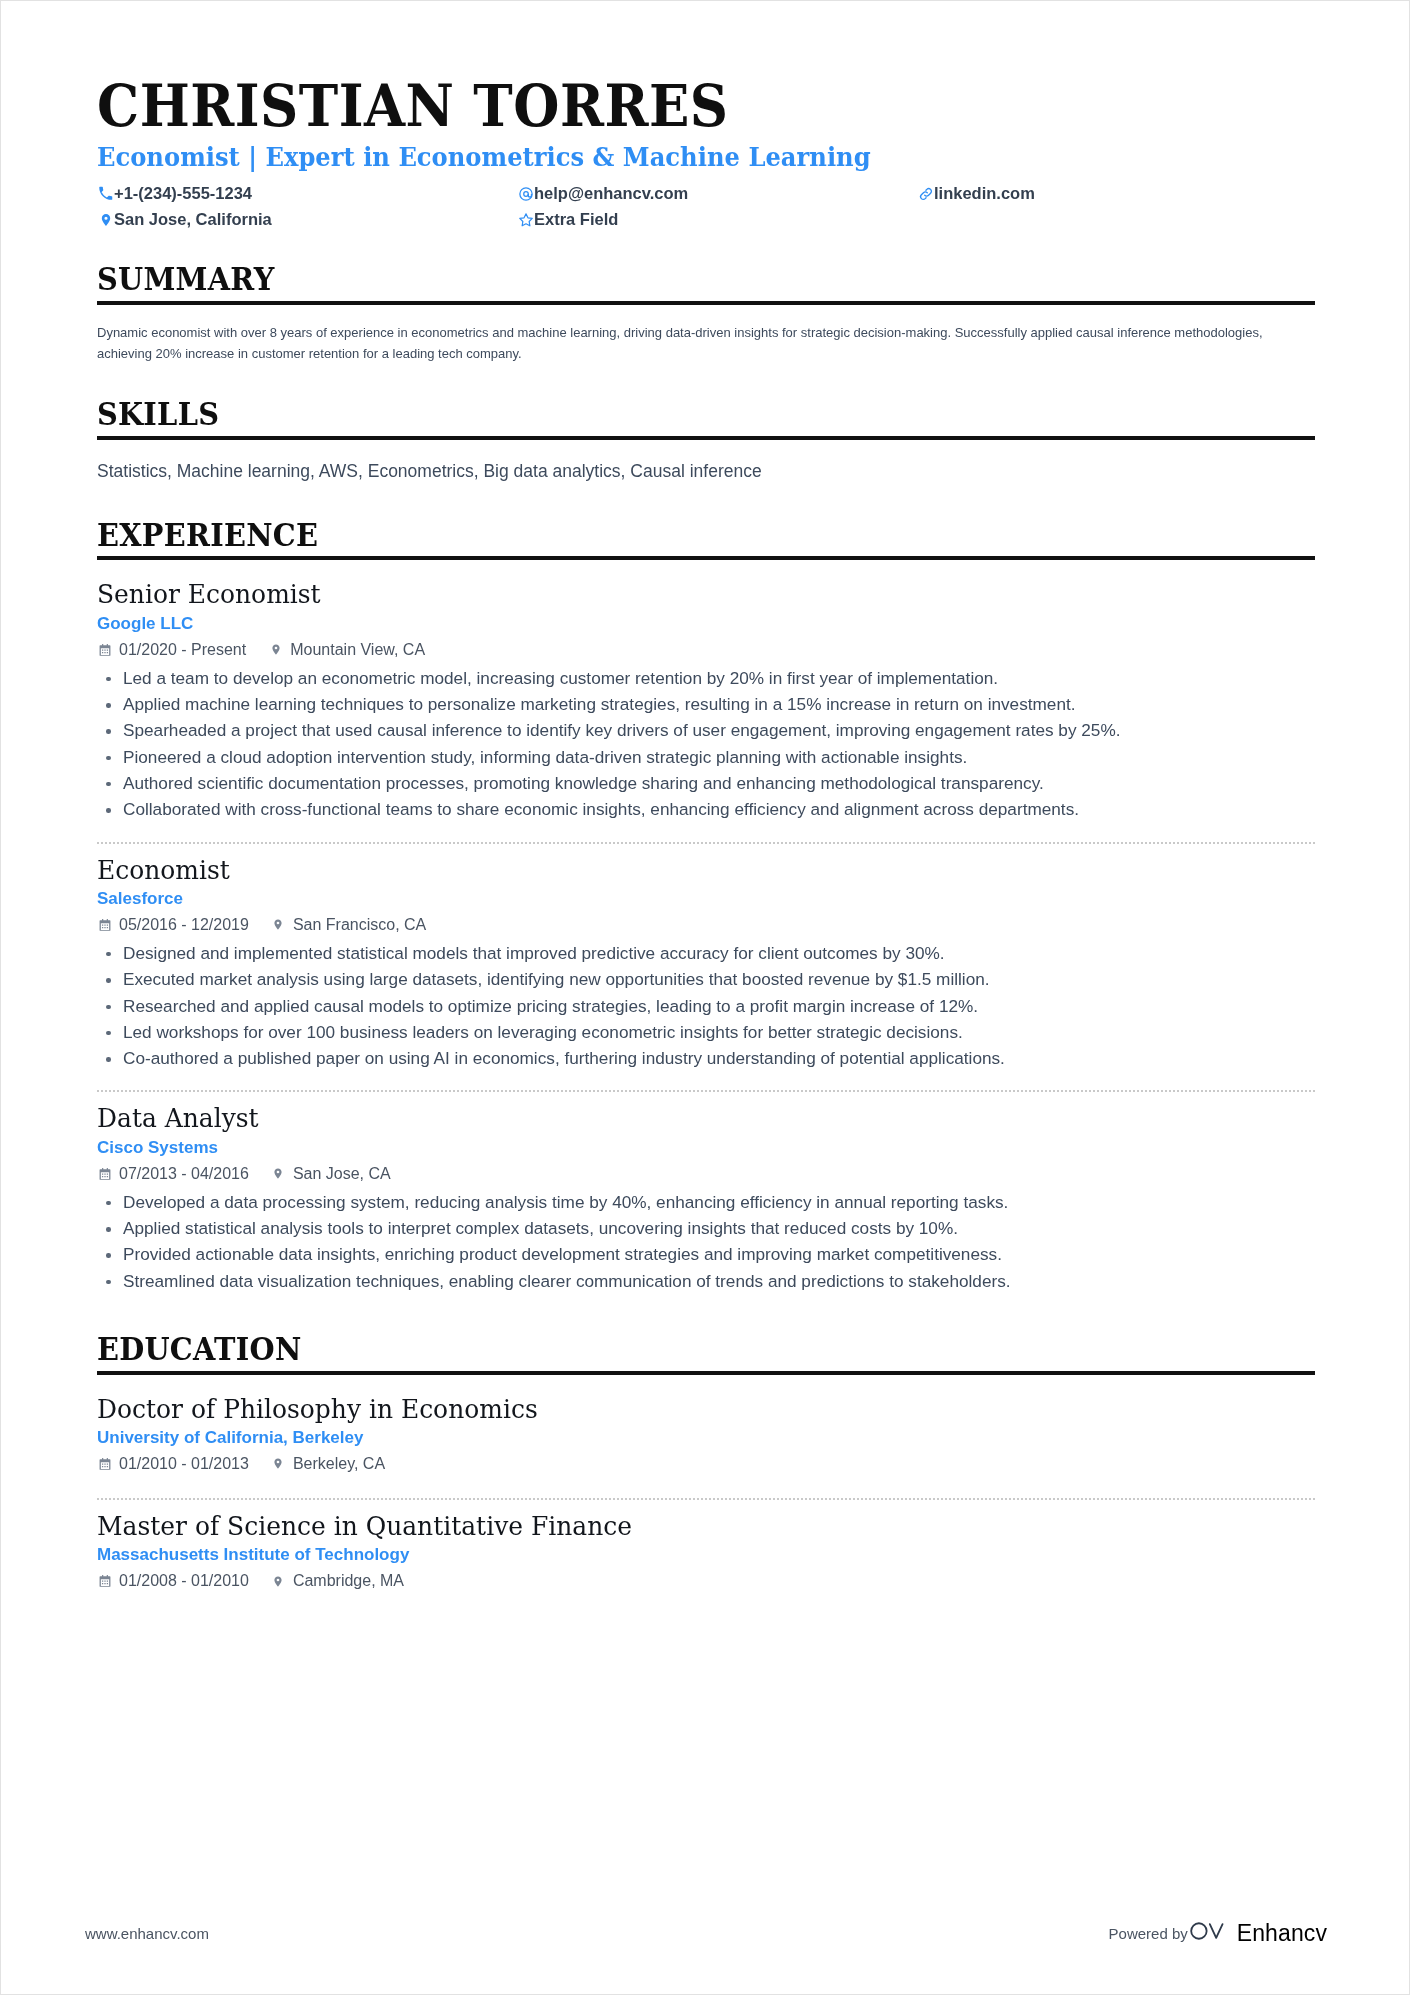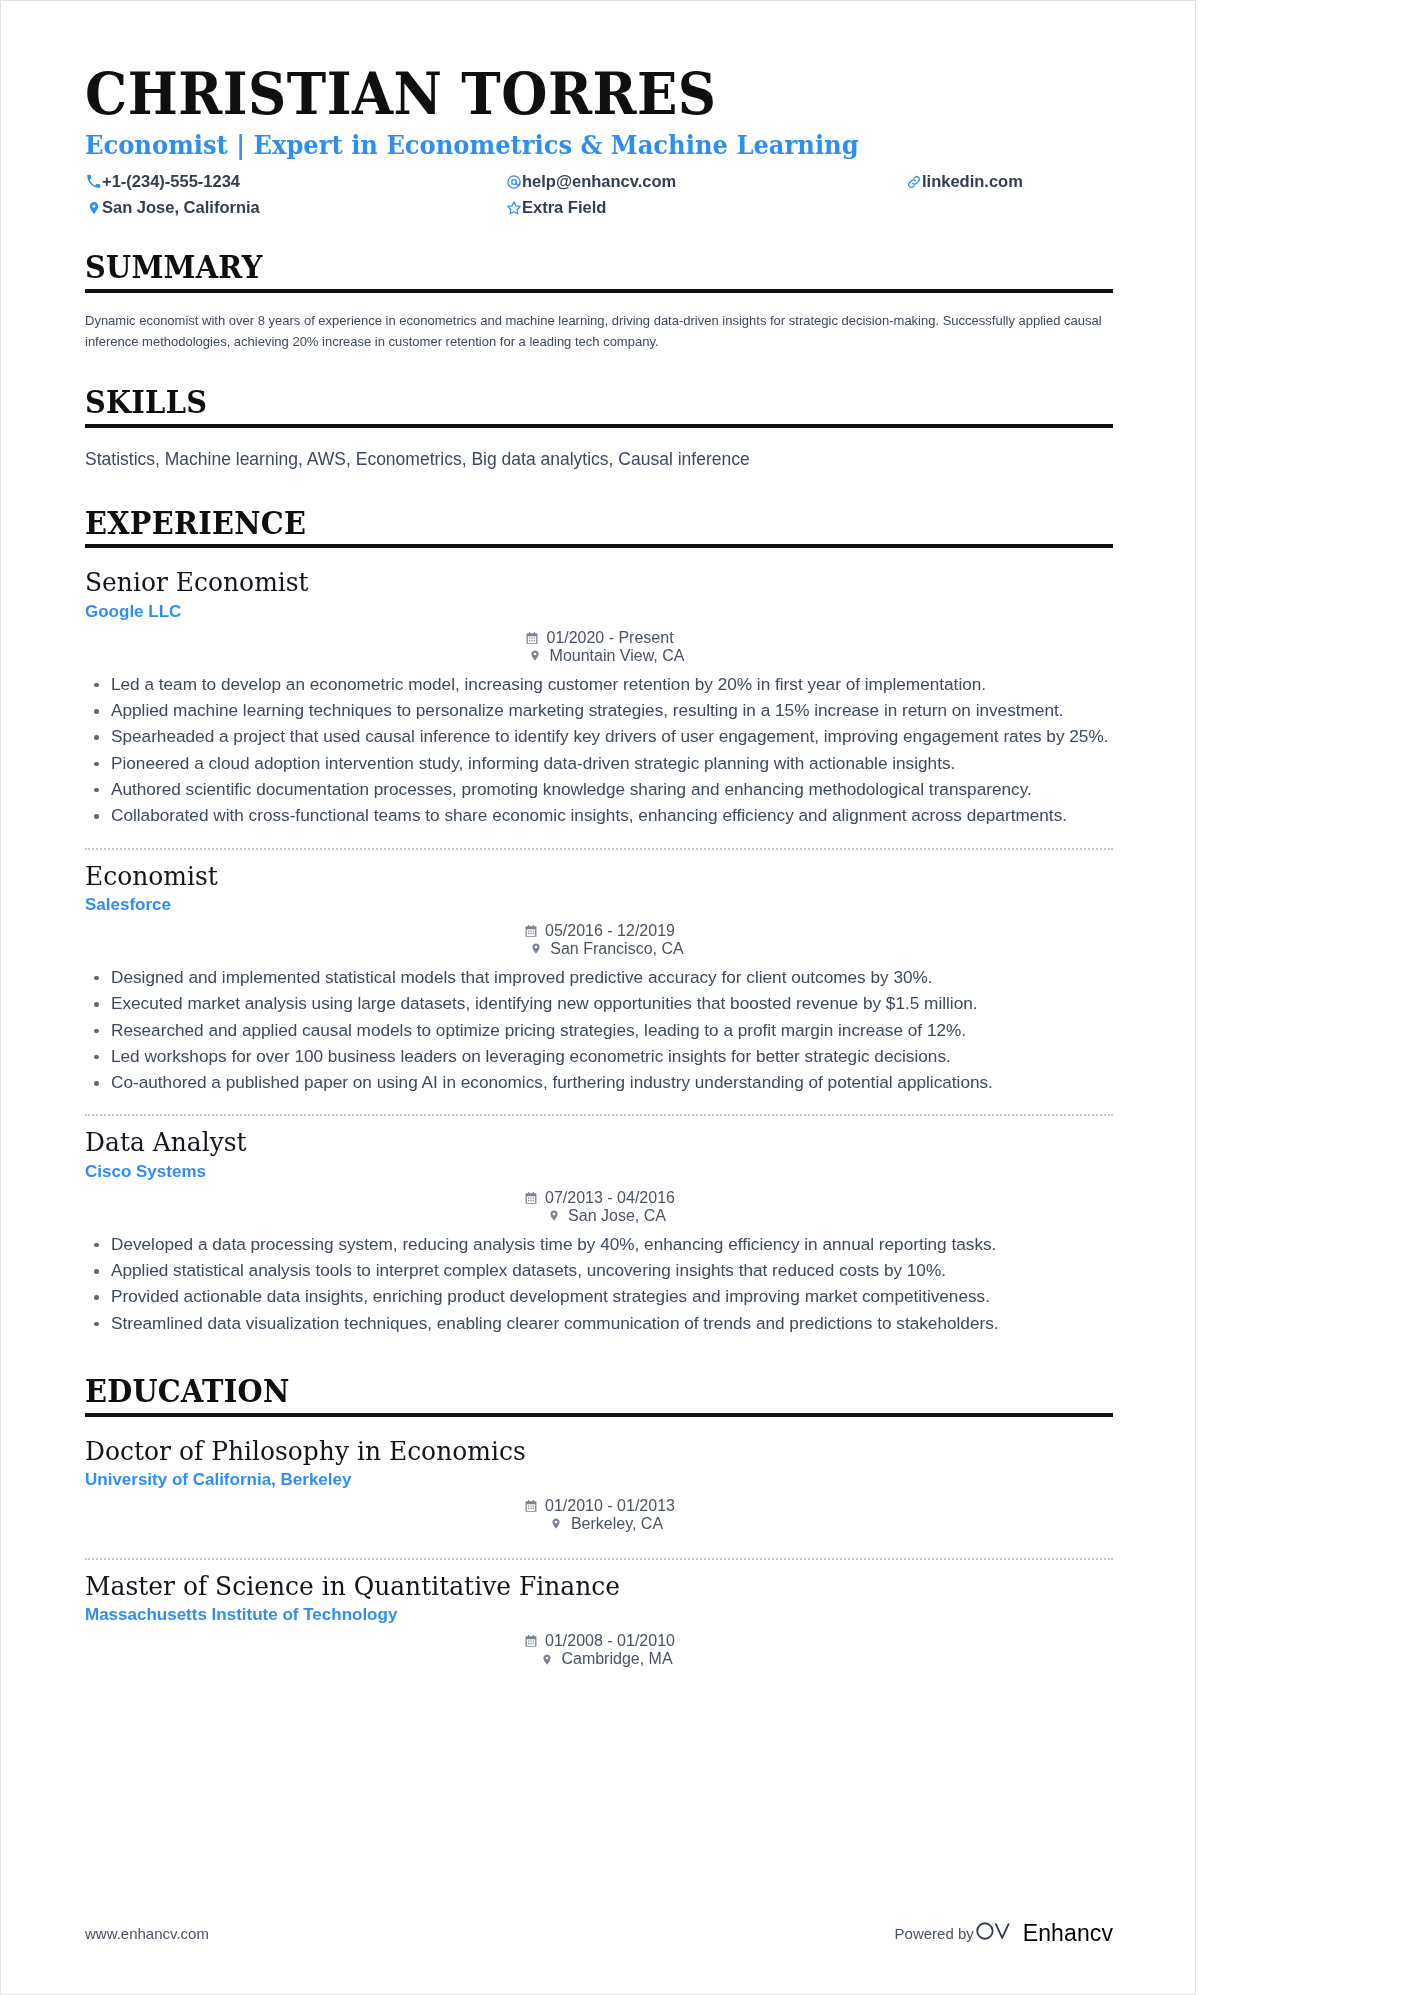--- a/index.html
+++ b/index.html
@@ -6,24 +6,24 @@
   html, body { margin: 0; padding: 0; }
   body {
     width: 1410px;
     min-height: 1995px;
     background: #ffffff;
     font-family: "Liberation Sans", sans-serif;
     color: #3c4859;
     position: relative;
   }
   .page {
-    width: 1196px;
+    width: 1410px;
     min-height: 1995px;
     background: #fff;
-    padding: 0;
+    padding: 12px;
     position: relative;
     border: 1px solid #e2e2e2;
   }
   .inner { padding: 62px 82px 0 84px; }
 
   
   .name {
     font-family: "DejaVu Serif", serif;
     font-weight: 700;
     font-size: 57px;
@@ -126,25 +126,25 @@
   .entry-org {
     font-size: 17px;
     font-weight: 700;
     color: #2f8ef4;
     line-height: 1.35;
     margin-bottom: 5px;
   }
   .entry-meta {
     display: flex;
     align-items: center;
+    gap: 8px;
     font-size: 16px;
     color: #4a5462;
     margin-bottom: 7px;
     flex-wrap: wrap;
-    flex-direction: column;
   }
   .entry-meta .meta-item {
     display: inline-flex;
     align-items: center;
     gap: 7px;
     white-space: nowrap;
   }
   .entry-meta .meta-item + .meta-item { margin-left: 14px; }
   .entry-meta .ico {
     color: #7b8593;

